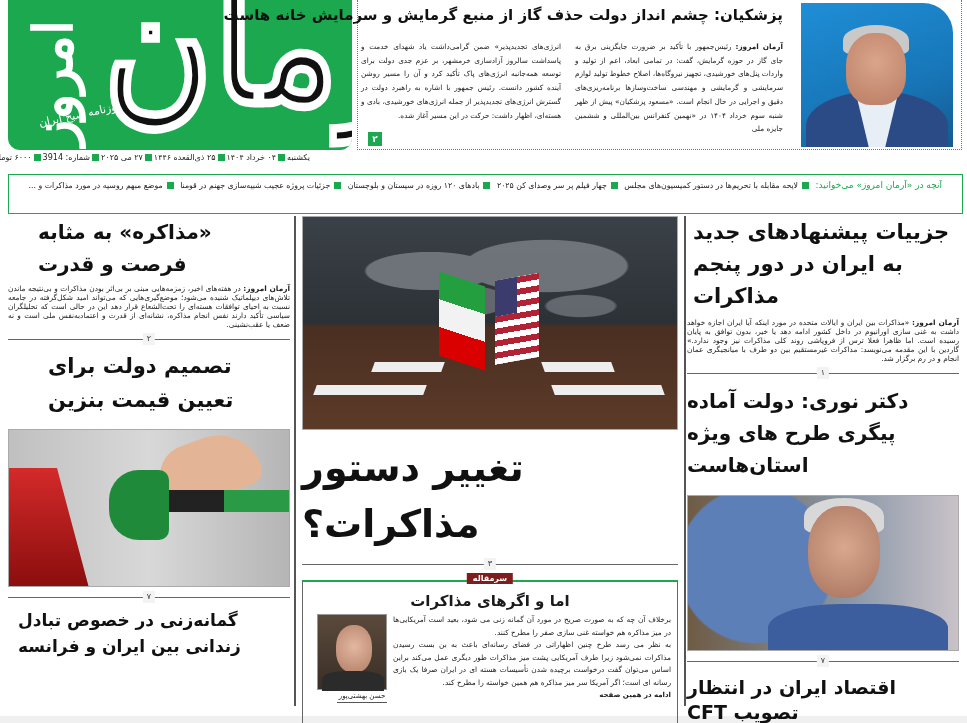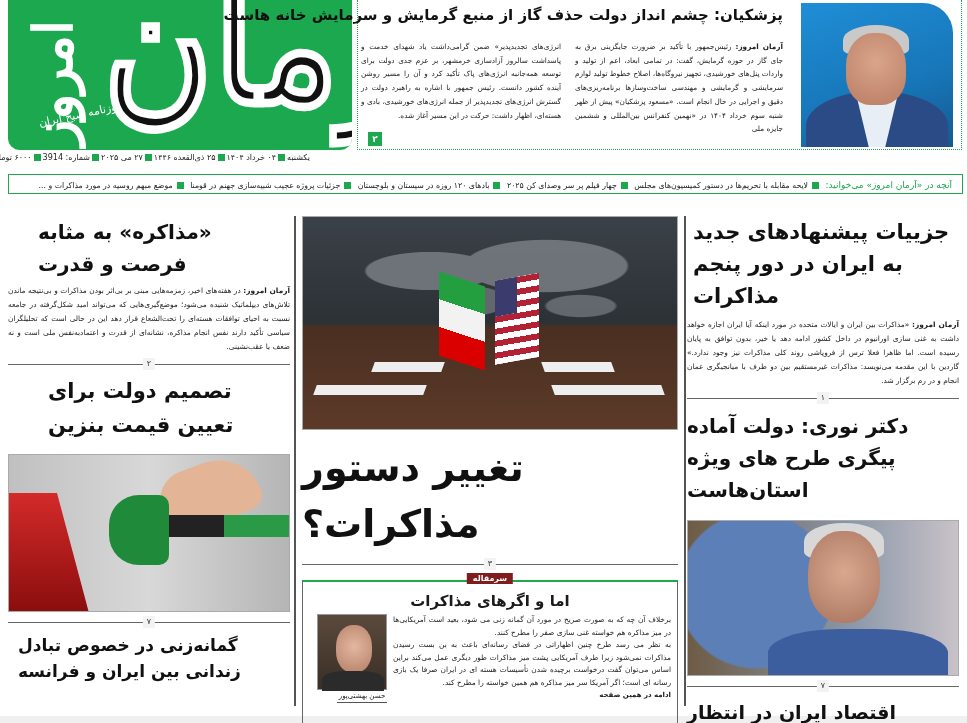--- a/index.html
+++ b/index.html
@@ -24,33 +24,33 @@
   .top-lead-col b { font-weight: bold; }
   .page-badge { display: inline-block; width: 14px; height: 14px; background: #1ba84f; color: #fff; font-size: 9px; font-weight: bold; text-align: center; line-height: 14px; }
   .top-lead .page-badge { position: absolute; left: 10px; top: 132px; }
   .top-photo { position: absolute; right: 8px; top: 3px; width: 152px; height: 144px; border-radius: 0 30px 0 0; overflow: hidden; background: linear-gradient(160deg, #1f8ed6 0%, #1776b8 60%, #145a8e 100%); }
   .top-photo .face { position: absolute; left: 45px; top: 30px; width: 60px; height: 72px; border-radius: 45% 45% 40% 40%; background: radial-gradient(circle at 50% 40%, #d9a58a, #b97c63); }
   .top-photo .hair { position: absolute; left: 42px; top: 22px; width: 66px; height: 30px; border-radius: 50% 50% 20% 20%; background: #c9c9c9; }
   .top-photo .suit { position: absolute; left: 5px; top: 88px; width: 142px; height: 70px; border-radius: 50% 50% 0 0; background: #2a4b86; }
   .top-photo .shirt { position: absolute; left: 56px; top: 95px; width: 40px; height: 50px; background: #e8eef6; clip-path: polygon(0 0,100% 0,70% 100%,30% 100%); }
 
   
-  .index-bar { position: absolute; left: 8px; top: 174px; width: 955px; height: 20px; border: 1.5px solid #1ba84f; background: #fff; font-size: 7.8px; line-height: 21px; white-space: nowrap; overflow: hidden; padding-right: 10px; }
+  .index-bar { position: absolute; left: 8px; top: 174px; width: 955px; height: 40px; border: 1.5px solid #1ba84f; background: #fff; font-size: 7.8px; line-height: 21px; white-space: nowrap; overflow: hidden; padding-right: 20px; }
   .index-bar .lead { color: #1ba84f; font-size: 9px; }
   .index-bar .sq { display: inline-block; width: 7px; height: 7px; background: #1ba84f; margin: 0 4px; vertical-align: middle; }
 
   
   .col { position: absolute; top: 216px; }
   .col.right { right: 8px; width: 272px; }
   .col.mid { left: 302px; width: 376px; }
   .col.left { left: 8px; width: 282px; }
   .vline { position: absolute; top: 216px; width: 2px; background: #555; height: 490px; }
 
   .headline { font-weight: bold; color: #111; text-align: left; line-height: 1.3; }
-  .body { font-size: 7.4px; line-height: 14px; color: #222; text-align: justify; }
+  .body { font-size: 7.4px; line-height: 9px; color: #222; text-align: justify; }
   .body b { font-weight: bold; }
   .divider { position: relative; height: 12px; margin: 4px 0; }
   .divider::before { content: ""; position: absolute; left: 0; right: 0; top: 6px; border-top: 1px solid #666; }
   .divider span { position: absolute; left: 50%; top: 0; transform: translateX(-50%); background: #f3f3f3; padding: 0 4px; font-size: 8px; line-height: 12px; color: #333; }
 
   
   .photo { position: relative; overflow: hidden; border: 1px solid #aaa; }
   .ph-flags { height: 214px; background: linear-gradient(180deg, #3b4148 0%, #2c3136 50%, #4a2f22 52%, #5c3a28 100%); }
   .ph-flags .map { position: absolute; left: 40px; top: 14px; width: 290px; height: 100px; background: radial-gradient(ellipse at 30% 40%, #7c8288 0 22%, transparent 23%), radial-gradient(ellipse at 70% 35%, #7c8288 0 28%, transparent 29%), radial-gradient(ellipse at 45% 70%, #6f757b 0 14%, transparent 15%), radial-gradient(ellipse at 82% 75%, #6f757b 0 10%, transparent 11%); opacity: .8; }
   .ph-flags .flag-ir { position: absolute; left: 136px; top: 62px; width: 46px; height: 84px; transform: skewY(18deg); background: linear-gradient(180deg, #239f40 0 33%, #f2f2f2 33% 66%, #da0000 66%); }

